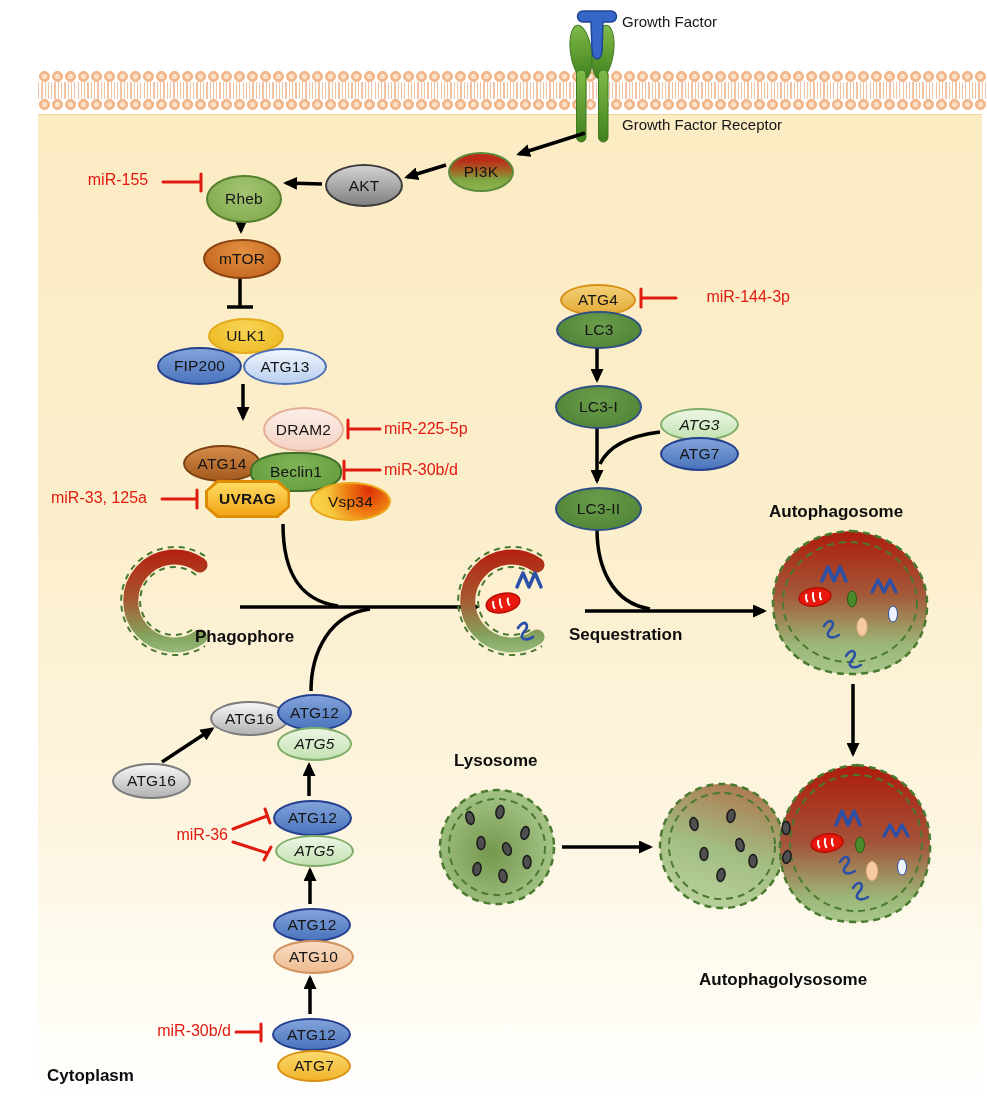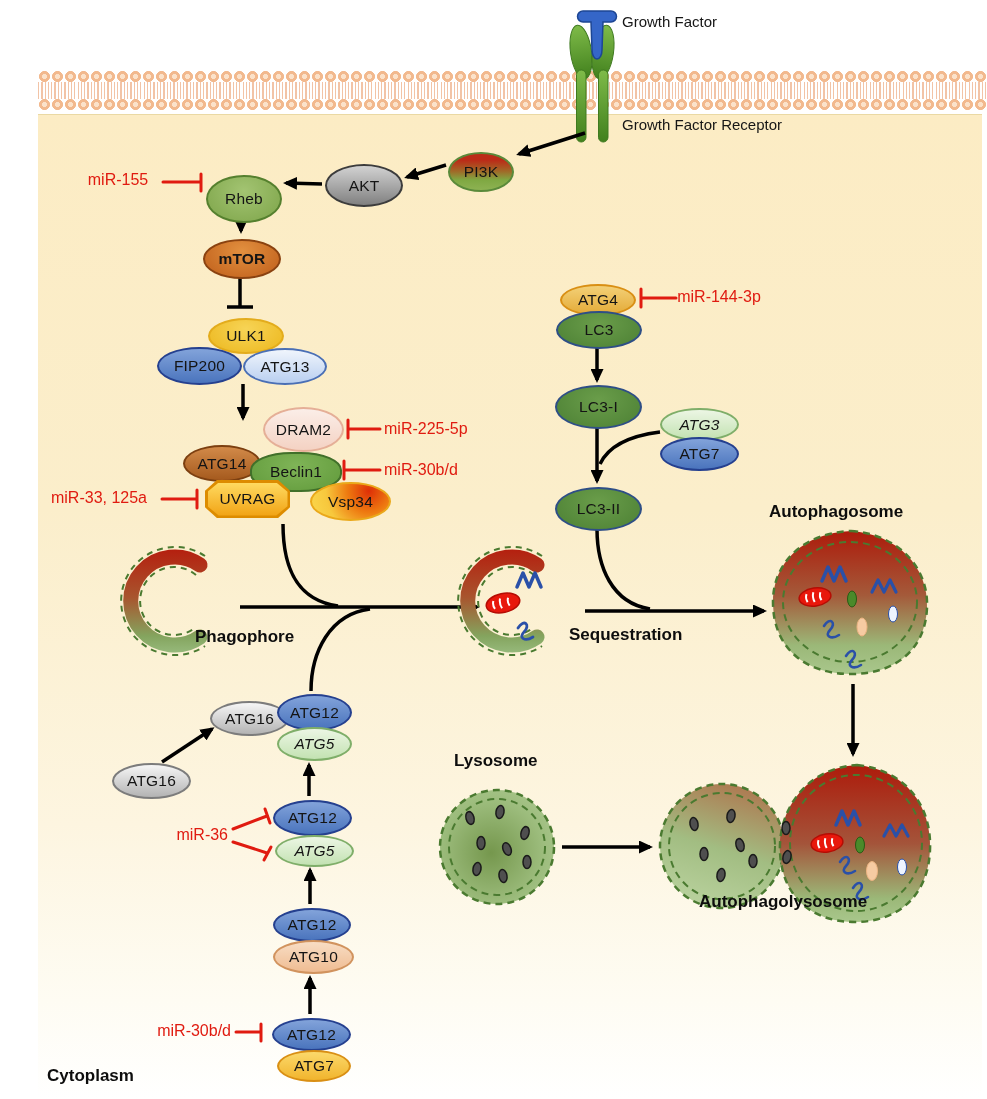--- a/index.html
+++ b/index.html
@@ -36,21 +36,21 @@
   .st-dkgreen{background:radial-gradient(ellipse at 50% 32%,#6a9d4a,#4c8034);border:2px solid #2e4e86;}
   .st-lightgreen{background:linear-gradient(180deg,#ecf6e4,#c3e2b2);border:2px solid #7fae69;font-style:italic;}
   .st-grayl{background:linear-gradient(180deg,#f6f6f6,#b3b3b3);border:2px solid #7c7c7c;}
   .st-peach{background:linear-gradient(180deg,#f8ddc4,#efbc92);border:2px solid #d1935e;}
   .st-gold{background:linear-gradient(180deg,#f3d077,#e4ab38);border:2px solid #d98f14;}
   .st-gold2{background:linear-gradient(180deg,#fbd96b,#f1b42d);border:2px solid #d98f14;}
   .st-uvrag{border-radius:0;background:#dd8c00;
     clip-path:polygon(14% 0,86% 0,100% 28%,100% 72%,86% 100%,14% 100%,0 72%,0 28%);}
   .st-uvrag .lbl{position:absolute;inset:2.5px;display:flex;align-items:center;justify-content:center;
     background:linear-gradient(180deg,#ffda60,#f1a315);
-    clip-path:polygon(14% 0,86% 0,100% 28%,100% 72%,86% 100%,14% 100%,0 72%,0 28%);}
+    clip-path:polygon(14% 0,86% 0,100% 28%,100% 72%,86% 100%,14% 100%,0 72%,0 28%);font-weight:bold;}
   
   .mir{position:absolute;color:#e01b10;font-size:16px;line-height:1.15;white-space:nowrap;}
   
   .stage{position:absolute;color:#0d0d0d;font-weight:bold;font-size:17px;white-space:nowrap;}
   .plain{position:absolute;color:#161616;font-size:15px;white-space:nowrap;}
 </style>
 </head>
 <body>
 
 <div id="canvas">
@@ -231,34 +231,34 @@
       <path d="M853,888 c6,-10 13,-3 6,4 c-6,6 1,10 9,5" fill="none" stroke="#2a50a8" stroke-width="2.6" stroke-linecap="round"></path>
     </g>
   </svg>
 
   <div class="plain" style="left:622px;top:13px">Growth Factor</div>
   <div class="plain" style="left:622px;top:116px">Growth Factor Receptor</div>
   <div class="stage" style="left:195px;top:627px">Phagophore</div>
   <div class="stage" style="left:569px;top:625px">Sequestration</div>
   <div class="stage" style="left:769px;top:502px">Autophagosome</div>
   <div class="stage" style="left:454px;top:751px">Lysosome</div>
-  <div class="stage" style="left:699px;top:892px">Autophagolysosome</div>
+  <div class="stage" style="left:699px;top:970px">Autophagolysosome</div>
   <div class="stage" style="left:47px;top:1066px">Cytoplasm</div>
 
   <div id="nodes">
       <div class="node st-pi3k" style="left: 448px; top: 152px; width: 62px; height: 36px;">
         <span class="lbl">PI3K</span>
       </div>
       <div class="node st-gray" style="left: 325px; top: 164px; width: 74px; height: 39px;">
         <span class="lbl">AKT</span>
       </div>
       <div class="node st-green" style="left: 206px; top: 175px; width: 72px; height: 44px;">
         <span class="lbl">Rheb</span>
       </div>
-      <div class="node st-orange" style="left: 203px; top: 239px; width: 74px; height: 36px; font-weight: bold;">
+      <div class="node st-orange" style="left: 203px; top: 239px; width: 74px; height: 36px;">
         <span class="lbl">mTOR</span>
       </div>
       <div class="node st-yellow" style="left: 208px; top: 318px; width: 72px; height: 32px;">
         <span class="lbl">ULK1</span>
       </div>
       <div class="node st-blue" style="left: 157px; top: 347px; width: 81px; height: 34px;">
         <span class="lbl">FIP200</span>
       </div>
       <div class="node st-lightblue" style="left: 243px; top: 348px; width: 80px; height: 33px;">
         <span class="lbl">ATG13</span>
@@ -323,17 +323,17 @@
       <div class="node st-blue" style="left: 272px; top: 1018px; width: 75px; height: 29px;">
         <span class="lbl">ATG12</span>
       </div>
       <div class="node st-gold2" style="left: 277px; top: 1050px; width: 70px; height: 28px;">
         <span class="lbl">ATG7</span>
       </div>
       <div class="mir" style="left: 78px; top: 171px; width: 80px; text-align: center;">miR-155</div>
       <div class="mir" style="left: 384px; top: 420px; width: 110px; text-align: left;">miR-225-5p</div>
       <div class="mir" style="left: 384px; top: 461px; width: 100px; text-align: left;">miR-30b/d</div>
       <div class="mir" style="left: 40px; top: 489px; width: 118px; text-align: center;">miR-33, 125a</div>
-      <div class="mir" style="left: 664px; top: 288px; width: 110px; text-align: center;">miR-144-3p</div>
+      <div class="mir" style="left: 680px; top: 288px; width: 110px; text-align: right;">miR-144-3p</div>
       <div class="mir" style="left: 160px; top: 826px; width: 68px; text-align: right;">miR-36</div>
       <div class="mir" style="left: 133px; top: 1022px; width: 98px; text-align: right;">miR-30b/d</div>
     </div>
 </div>
 
 </body></html>

